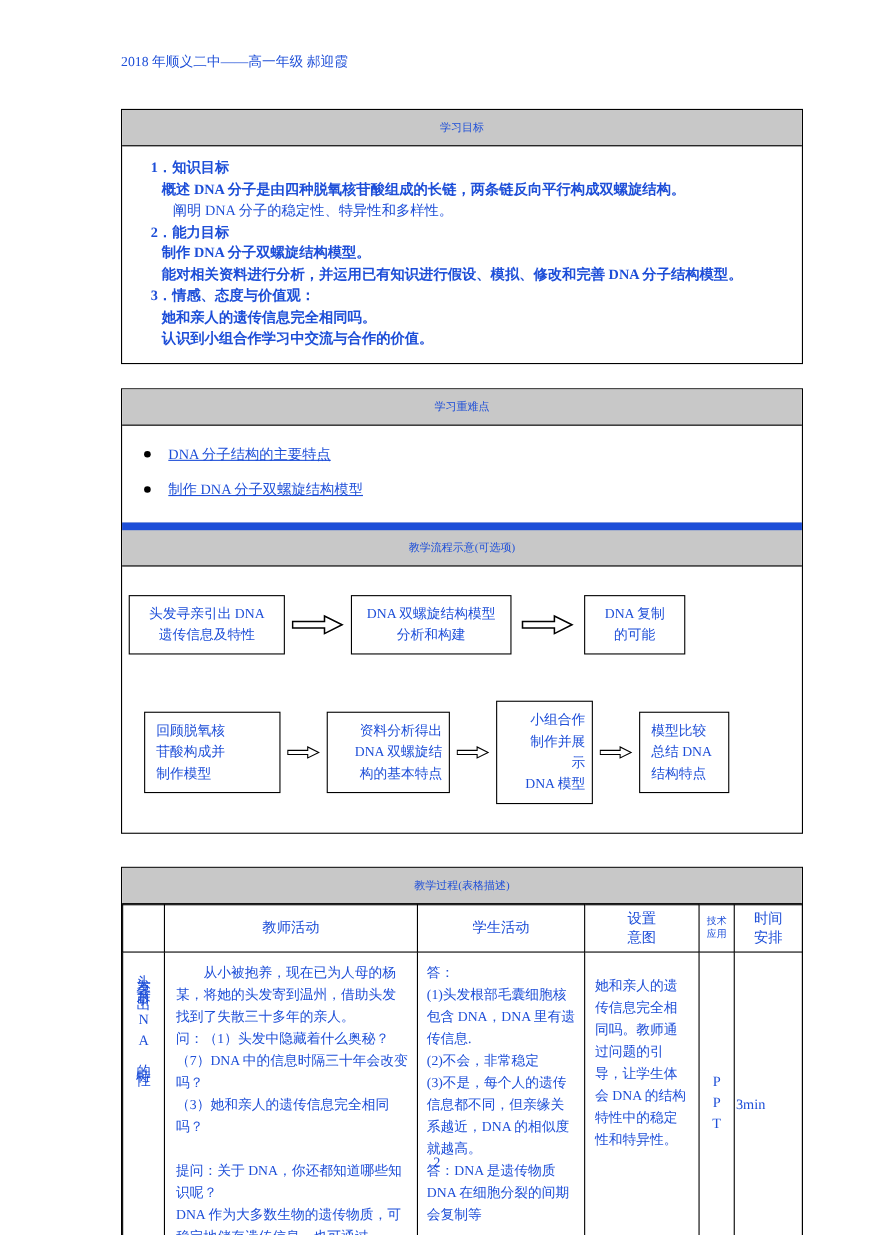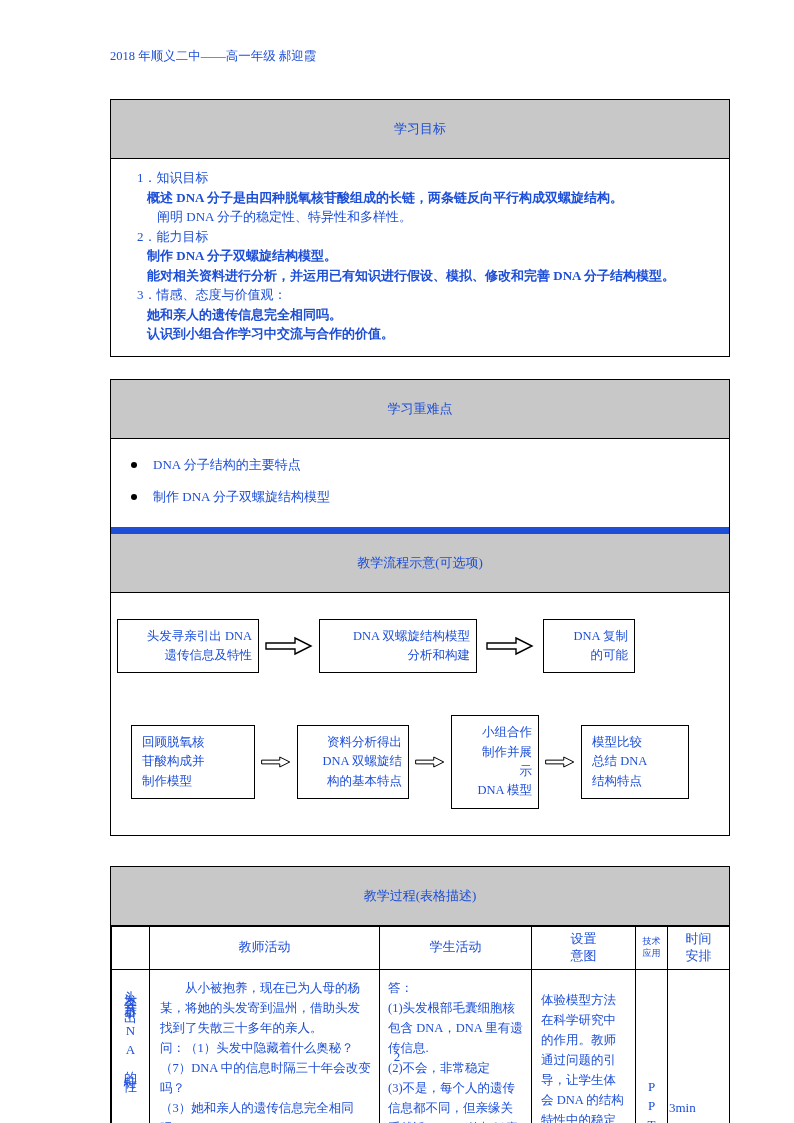--- a/index.html
+++ b/index.html
@@ -11,54 +11,54 @@
     color:#1d4ed8;
     box-sizing:border-box;
     padding:48px 64px 0 110px;
     overflow:hidden;
   }
   .doc-header{font-size:12.5px;margin-bottom:34px;}
   .box{border:1px solid #000;margin-bottom:22px;background:#fff;}
   .bar{
     background:#c8c8c8;
     text-align:center;
-    font-size:13px;
-    padding:20px 0;
+    font-size:10px;
+    padding:9px 0;
     border-bottom:1px solid #000;
   }
   .bar.mid{border-top:7px solid #1d4ed8;}
   .box-body{padding:9px 12px 12px 12px;}
   .obj-line{font-size:13px;line-height:19.5px;}
-  .ind-a{padding-left:14px;}
+  .ind-a{padding-left:14px;font-weight:bold;}
   .ind-b{padding-left:24px;font-weight:bold;}
   .ind-c{padding-left:34px;}
-  .kp-area{padding:10px 8px 8px 8px;}
+  .kp-area{padding:10px 8px 8px 8px;text-decoration:underline;}
   .kp-item{display:flex;align-items:center;font-size:13px;line-height:20px;margin:6px 0 12px 0;}
   .dot{width:6px;height:6px;border-radius:50%;background:#000;margin:0 16px 0 12px;flex:0 0 auto;}
   
   .flow{padding:26px 6px 26px 6px;}
   .flow-row{display:flex;align-items:center;}
   .flow-row.r2{margin-top:42px;margin-left:14px;}
   .fbox{
     border:1px solid #000;
-    text-align:right;
+    text-align:center;
     font-size:12.5px;
     line-height:1.55;
     padding:7px 6px;
     white-space:pre-line;
     box-sizing:border-box;
     background:#fff;
   }
   .fb-r1a{width:142px;}
-  .fb-r1b{width:158px;}
+  .fb-r1b{width:146px;}
   .fb-r1c{width:92px;}
   .fb-r2a{width:124px;text-align:left;padding-left:10px;}
   .fb-r2b{width:112px;text-align:right;padding-left:10px;}
   .fb-r2c{width:88px;text-align:right;padding-left:24px;}
-  .fb-r2d{width:108px;text-align:left;padding-left:10px;font-family:Liberation Serif, serif;}
+  .fb-r2d{width:82px;text-align:left;padding-left:10px;font-family:Liberation Serif, serif;}
   .arrow{flex:0 0 auto;display:block;margin:0 6px;}
   
   .ptable{border-collapse:collapse;width:100%;table-layout:fixed;}
   .ptable td{border:1px solid #000;font-size:12.5px;vertical-align:top;box-sizing:border-box;}
   .ptable td.h{
     text-align:center;vertical-align:middle;
     font-size:13px;line-height:1.3;
     padding:4px 2px;white-space:pre-line;height:40px;
   }
   .ptable td.h.small{font-size:9px;}
@@ -193,21 +193,21 @@
           </td>
           <td class="student-cell">
             <div class="prewrap">答：
 (1)头发根部毛囊细胞核包含 DNA，DNA 里有遗传信息.
 (2)不会，非常稳定
 (3)不是，每个人的遗传信息都不同，但亲缘关系越近，DNA 的相似度就越高。
 答：DNA 是遗传物质
 DNA 在细胞分裂的间期会复制等</div>
           </td>
           <td class="intent-cell">
-            <div class="prewrap">体验模型方法在科学研究中的作用。教师通过问题的引导，让学生体会 DNA 的结构特性中的稳定性和特异性。</div>
+            <div class="prewrap">她和亲人的遗传信息完全相同吗。教师通过问题的引导，让学生体会 DNA 的结构特性中的稳定性和特异性。</div>
           </td>
           <td class="tech-cell">
             <div class="vtext">PPT</div>
           </td>
           <td class="time-cell">3min</td>
         </tr>
       </tbody>
     </table>
   </div>
 

